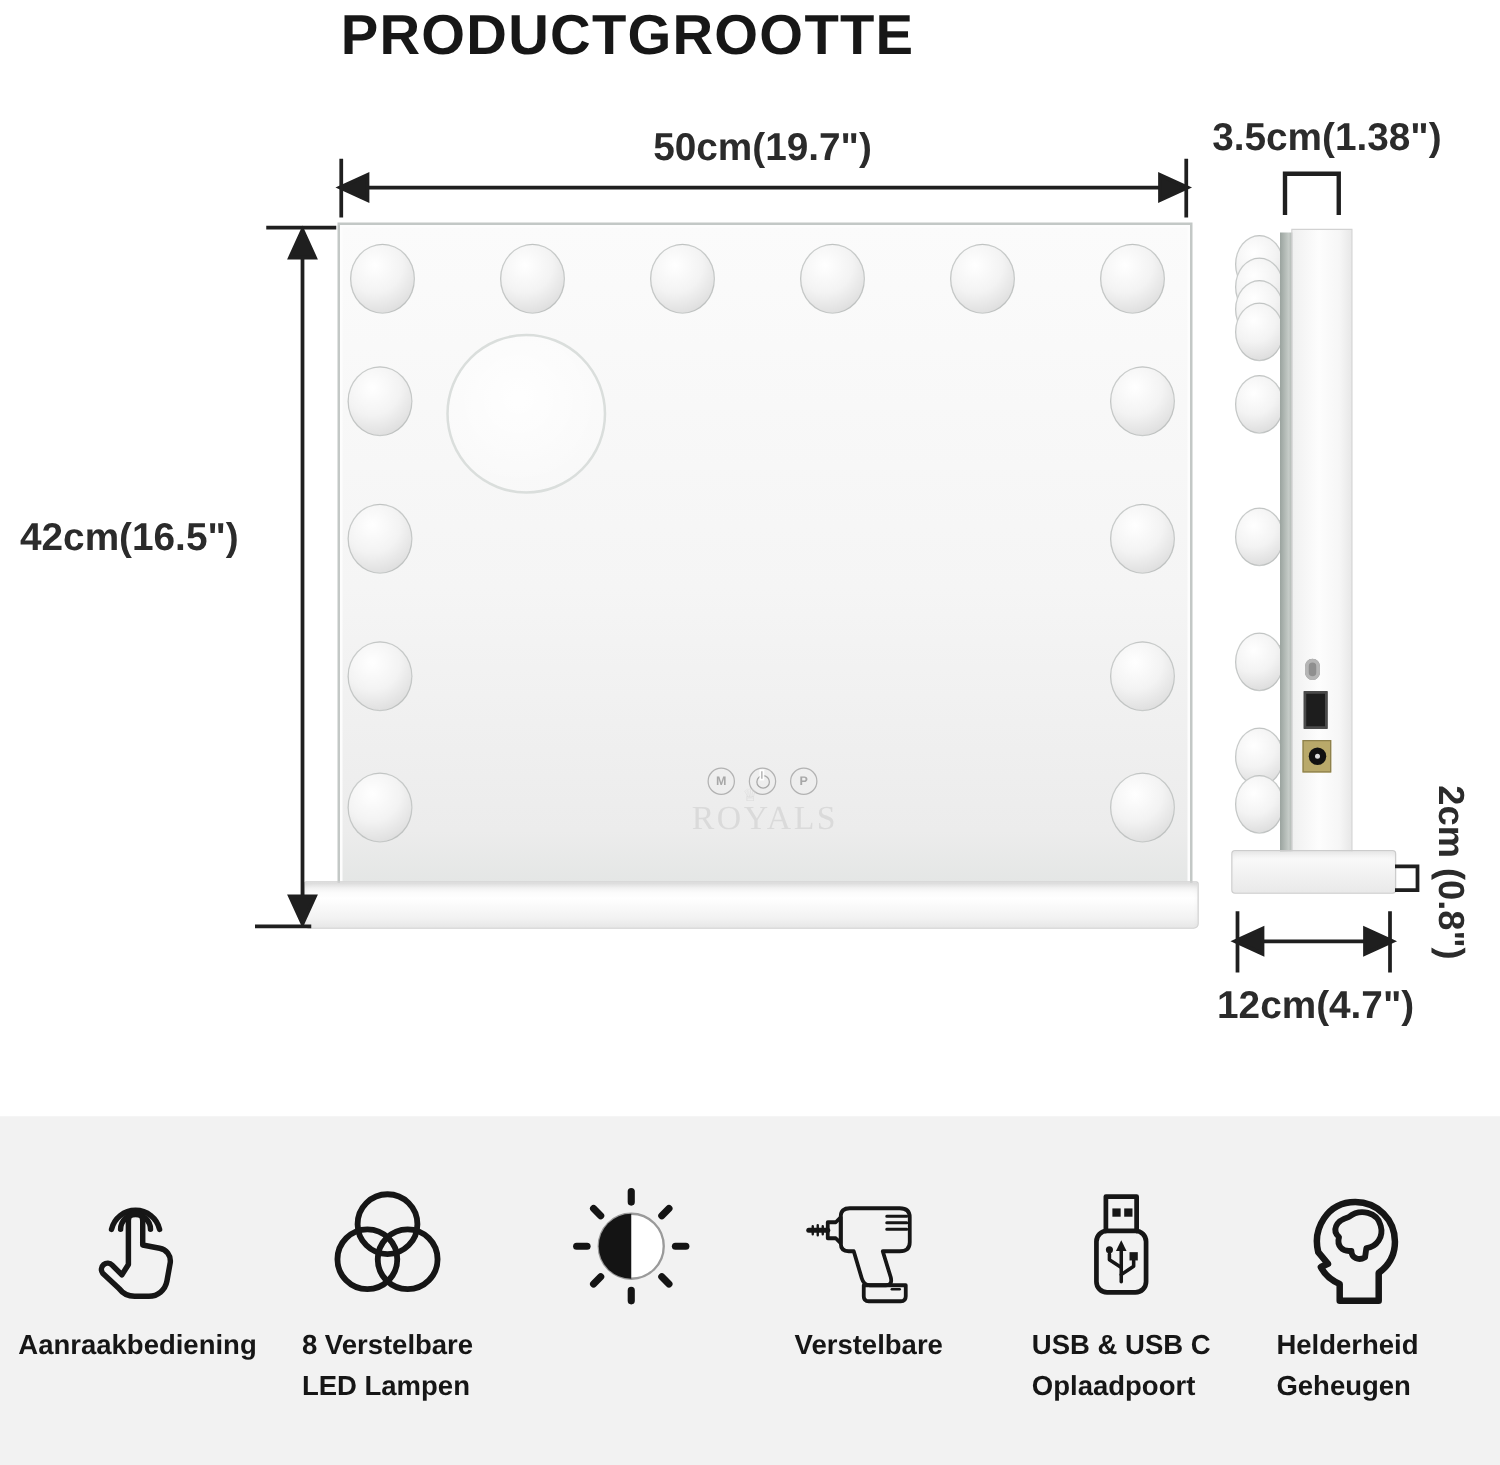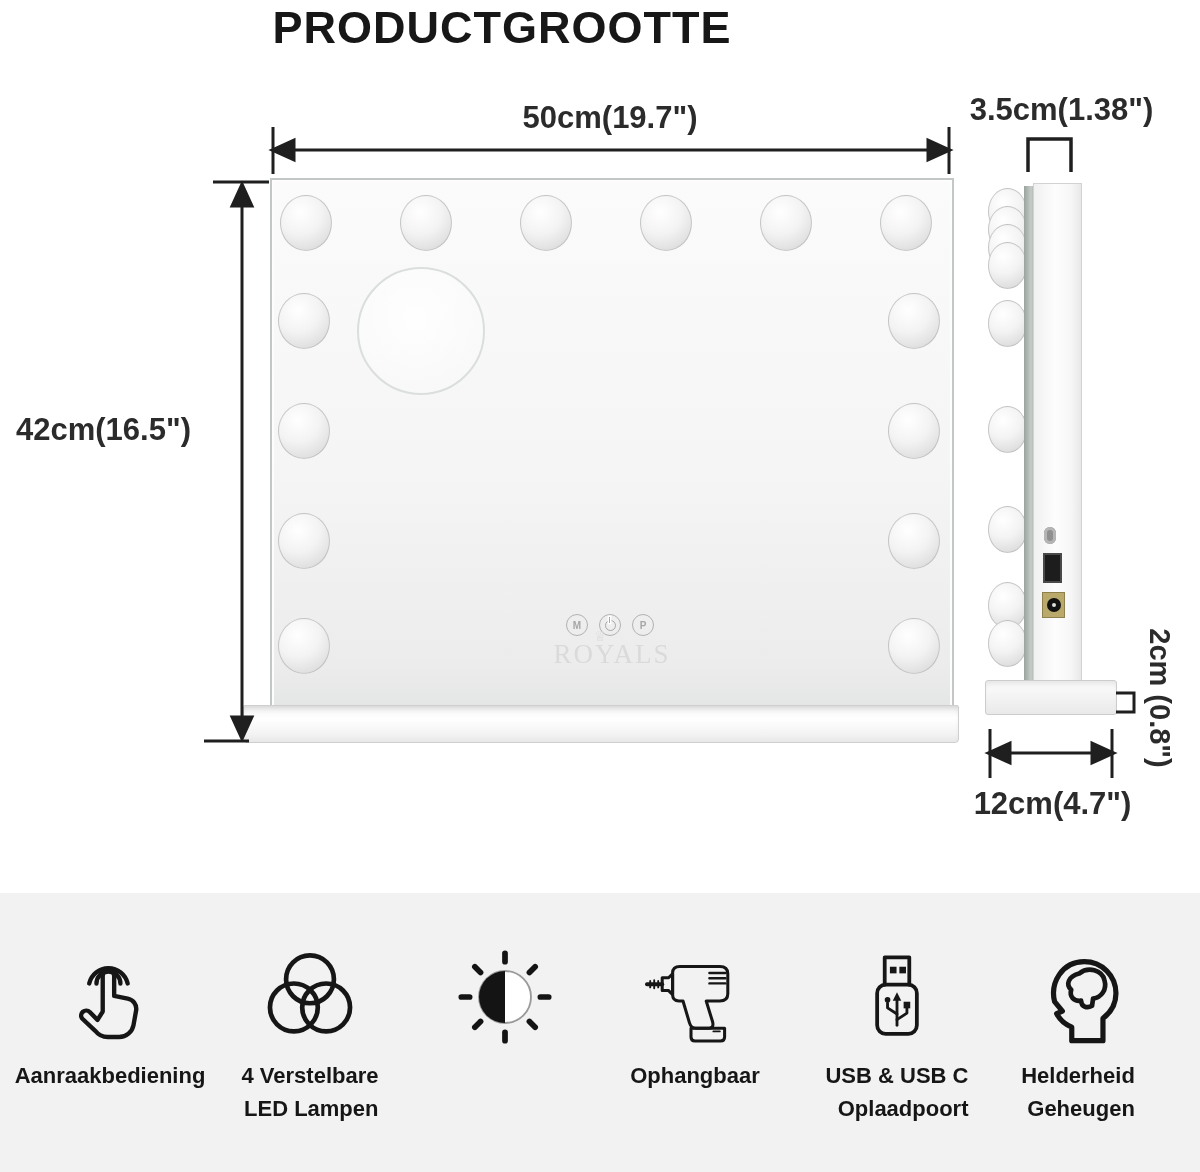--- a/index.html
+++ b/index.html
@@ -64,21 +64,21 @@
                  display:flex;align-items:center;justify-content:center;}
   .port-dc .pin{width:4px;height:4px;border-radius:50%;background:#ddd;}
 
   
   .overlay{left:0;top:0;z-index:7;pointer-events:none;}
 
   
   .features{left:0;top:893px;width:1200px;height:279px;background:#f2f2f2;z-index:0;}
   .feat{position:absolute;top:52px;width:190px;display:flex;flex-direction:column;align-items:center;}
   .feat .ic{width:104px;height:104px;}
-  .feat .lbl{margin-top:10px;text-align:right;font-size:22px;font-weight:700;color:#161616;line-height:1.5;}
+  .feat .lbl{margin-top:10px;text-align:left;font-size:22px;font-weight:700;color:#161616;line-height:1.5;}
   .icon-stroke{stroke:#161616;fill:none;stroke-linecap:round;stroke-linejoin:round;}
 </style>
 </head>
 <body>
 
 <div class="abs title">PRODUCTGROOTTE</div>
 
 <div class="abs dim dim-width">50cm(19.7")</div>
 <div class="abs dim dim-height">42cm(16.5")</div>
 <div class="abs dim dim-depth">3.5cm(1.38")</div>
@@ -187,21 +187,21 @@
 
   <div class="feat" style="left:215px">
     <svg class="ic" viewBox="0 0 100 100">
       <g class="icon-stroke" stroke-width="4.5">
         <circle cx="50" cy="33" r="23"></circle>
         <circle cx="34.5" cy="60" r="23"></circle>
         <circle cx="65.5" cy="60" r="23"></circle>
       </g>
     </svg>
     <div class="lbl">
-      <span>4 Verstelbare</span><br>
+      <span>8 Verstelbare</span><br>
       <span>LED Lampen</span>
     </div>
   </div>
 
   <div class="feat" style="left:410px">
     <svg class="ic" viewBox="0 0 100 100">
       <circle cx="50" cy="50" r="25" fill="#ffffff" stroke="#9a9a9a" stroke-width="1.8"></circle>
       <path d="M50,25 a25,25 0 0 0 0,50 Z" fill="#141414"></path>
       <g stroke="#141414" stroke-width="5.5" stroke-linecap="round">
         <line x1="50" y1="8" x2="50" y2="16"></line>
@@ -221,21 +221,21 @@
       <g class="icon-stroke" stroke-width="3.8">
         <line x1="5" y1="44" x2="24" y2="44" stroke-width="5"></line>
         <path d="M9,40 v8 M14,39 v10 M19,40 v8" stroke-width="2.4"></path>
         <path d="M24,36 h8 l5,-5 v26 l-5,-5 h-8 z"></path>
         <path d="M37,30 q0,-8 9,-8 h50 q10,0 10,9 v25 q0,9 -10,9 h-17 l8,26 q2,8 -5,8 h-16 q-6,0 -8,-7 l-8,-27 h-5 q-8,0 -8,-8 z"></path>
         <path d="M83,30 h20 M83,36.5 h20 M83,43 h20" stroke-width="3"></path>
         <path d="M60,99 h42 v11 q0,5 -5,5 h-32 q-5,0 -5,-5 z"></path>
         <line x1="88" y1="103" x2="96" y2="103" stroke-width="2.4"></line>
       </g>
     </svg>
-    <div class="lbl"><span>Ophangbaar</span></div>
+    <div class="lbl"><span>Verstelbare</span></div>
   </div>
 
   <div class="feat" style="left:983px">
     <svg class="ic" viewBox="0 0 100 100">
       <g class="icon-stroke" stroke-width="5">
         <path d="M44,92 V79 c-7,-3 -11.5,-7 -14.5,-13 l5.5,-2.5 -7.5,-9 c-4.5,-18 7,-38.5 28.5,-38.5 c17,0 30.5,13.5 30.5,30.5 c0,10 -5,18.5 -12.5,24 V92 z"></path>
         <path d="M51,27.5 c9,-7 22,-3.5 24.5,6.5 c2.5,9 -3,16.5 -11,17.5 l-1,7 c-5,3 -10.5,0.5 -10.5,-5 c-7,1 -11.5,-4 -9.5,-10.5 c-5.5,-5 -3,-12.5 7.5,-15.5 z" stroke-width="4.5"></path>
       </g>
     </svg>
     <div class="lbl">

